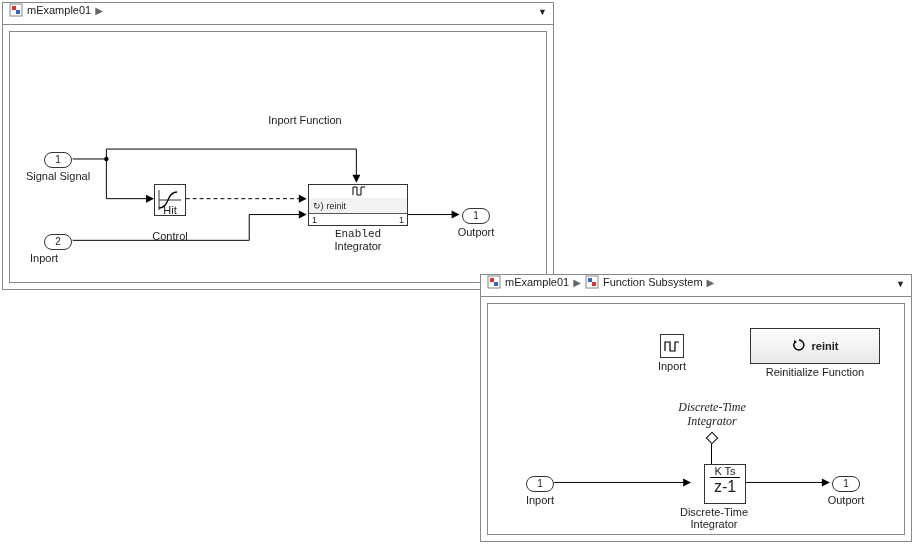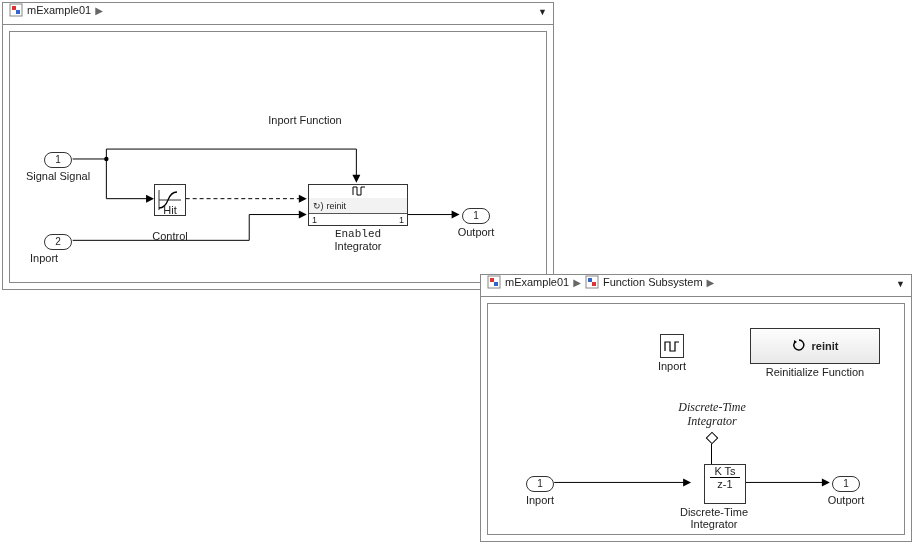--- a/index.html
+++ b/index.html
@@ -253,21 +253,21 @@
         </svg>
     </div>
 
     <div style="position:absolute; left:223px; top:140px; width:1px; height:20px; background:#000;"></div>
 
     <div class="blk portblk" style="left:38px; top:172px;">1</div>
     <div class="label" style="left:26px; top:190px; width:52px;">Inport</div>
 
     <div class="blk rectblk" style="left:204px; top:160px; width:42px; height:40px; display:flex; flex-direction:column; align-items:center; justify-content:flex-start;margin-left:12px;">
       <div style="font-size:11px; border-bottom:1px solid #000; padding:0 4px;">K Ts</div>
-      <div style="font-size:11px; padding:0 4px;">z-1</div>
+      <div style="font-size:16px; padding:0 4px;">z-1</div>
     </div>
     <div class="label" style="left:176px; top:202px; width:100px;">Discrete-Time</div>
     <div class="label" style="left:176px; top:214px; width:100px;">Integrator</div>
 
     <div class="blk portblk" style="left:344px; top:172px;">1</div>
     <div class="label" style="left:332px; top:190px; width:52px;">Outport</div>
 
   </div>
 </div>
 

